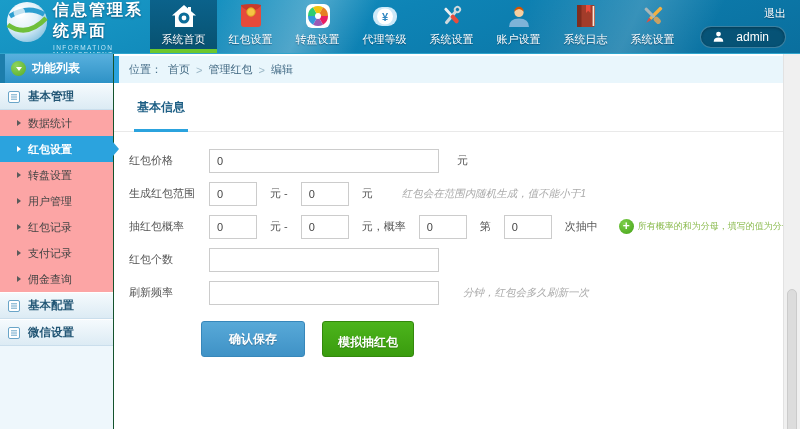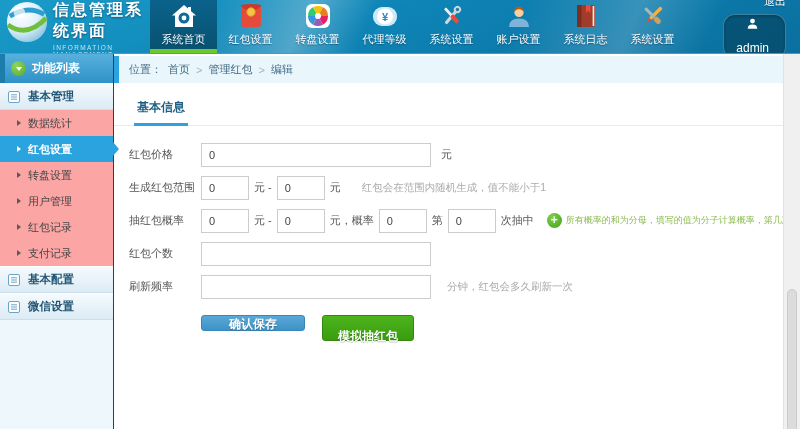--- a/index.html
+++ b/index.html
@@ -25,21 +25,21 @@
   .nav-item .nav-ic { height:28px; display:flex; align-items:flex-end; }
   .nav-item .nav-label { font-size:11px; color:#fff; text-shadow:0 1px 1px rgba(0,30,60,.5); white-space:nowrap;text-align:right; }
   .nav-item.active { background:linear-gradient(180deg,#0b628b,#07516f); }
   .nav-item.active::after { content:""; position:absolute; left:0; right:0; bottom:0; height:4px; background:#6cc82d; }
 
   .header-right { margin-left:auto; display:flex; flex-direction:column; align-items:flex-end;
     justify-content:center; padding-right:14px; gap:5px; position:relative; z-index:1; }
   .logout { color:#fff; font-size:11px; cursor:pointer; text-shadow:0 1px 1px rgba(0,30,60,.5); }
   .admin-pill { background:rgba(4,56,82,.55); border:1px solid rgba(160,215,240,.35); border-radius:12px;
     padding:3px 16px 3px 12px; display:flex; align-items:center; gap:12px; color:#fff; font-size:12px; cursor:pointer;
-    box-shadow:inset 0 1px 3px rgba(0,0,0,.3);flex-direction:column; }
+    box-shadow:inset 0 1px 3px rgba(0,0,0,.3); }
 
   
   .sidebar { position:absolute; top:54px; left:0; width:114px; bottom:0; background:#eef7fc;
     border-right:1px solid #14532d; overflow:visible; }
   .side-title { height:29px; background:linear-gradient(180deg,#58b0de,#2e92c6); border-left:5px solid #1c7dab;
     display:flex; align-items:center; gap:6px; padding-left:6px; color:#fff; font-size:12px; font-weight:bold; }
   .fn-circle { width:15px; height:15px; border-radius:50%; background:radial-gradient(circle at 35% 30%,#8ed45d,#57ac27);
     display:flex; align-items:center; justify-content:center; flex-shrink:0; }
   .fn-circle::after { content:""; width:0; height:0; border-left:3.5px solid transparent; border-right:3.5px solid transparent; border-top:4.5px solid #fff; margin-top:1px; }
   .side-section { height:27px; background:linear-gradient(180deg,#f5fafd,#dcebf4); border-top:1px solid #fff;
@@ -55,38 +55,38 @@
     border-top:7px solid transparent; border-bottom:7px solid transparent; border-left:6px solid #2ba3de; z-index:3; }
 
   
   .main { position:absolute; top:54px; left:114px; width:669px; bottom:0; background:#fff; }
   .breadcrumb { margin-top:2px; height:27px; background:#e9f6fc; border-left:5px solid #2ba3de;
     display:flex; align-items:center; padding-left:10px; font-size:11px; color:#49708a; gap:6px; }
   .breadcrumb .bc-link { cursor:pointer; color:#406780; }
   .breadcrumb .bc-sep { color:#9bb7c6; }
 
   .tabs-row { margin-top:12px; padding-left:20px; border-bottom:1px solid #e9e9e9; }
-  .tab { display:inline-block; font-size:12px; font-weight:bold; color:#1c5e84; padding:4px 3px 7px;
+  .tab { display:inline-block; font-size:12px; font-weight:bold; color:#1c5e84; padding:4px 3px 13px;
     border-bottom:3px solid #2ba3de; margin-bottom:-1px; cursor:pointer; }
 
   .form { padding:16px 0 0 15px; font-size:11px; color:#555; }
-  .form-row { display:flex; align-items:center; margin-bottom:8px; height:25px; white-space:nowrap; }
+  .form-row { display:flex; align-items:center; margin-bottom:8px; height:25px; white-space:nowrap;gap:8px; }
   .form-label { width:72px; flex-shrink:0; color:#555; }
   .inp { height:24px; border:1px solid #ccc; background:#fff; padding:0 7px; font-size:11px; color:#444;
     font-family:"Liberation Sans","DejaVu Sans",sans-serif; }
   .inp-lg { width:230px; }
   .inp-sm { width:48px; }
   .sep { margin:0 5px; color:#555; }
-  .hint-gray { color:#aaa; margin-left:16px; font-size:10.5px; }
+  .hint-gray { color:#aaa; margin-left:16px; font-size:10.5px;font-style:italic; }
   .hint-green { color:#8bbb4f; font-size:9px; display:flex; align-items:center; }
   .plus-ic { width:15px; height:15px; border-radius:50%; background:radial-gradient(circle at 35% 30%,#7ecf4b,#44a216);
     color:#fff; font-size:12px; font-weight:bold; line-height:15px; text-align:center; margin:0 4px 0 8px; flex-shrink:0; cursor:pointer; }
 
   .btn-row { margin-top:16px; padding-left:72px; display:flex; gap:17px; }
-  .btn { height:16px; border-radius:3px; color:#fff; font-size:12px; font-weight:bold; cursor:pointer;
+  .btn { height:36px; border-radius:3px; color:#fff; font-size:12px; font-weight:bold; cursor:pointer;
     font-family:"Liberation Sans","DejaVu Sans",sans-serif; text-shadow:0 1px 1px rgba(0,0,0,.25); }
   .btn-save { width:104px; background:linear-gradient(180deg,#58a9d8,#3f92c6); border:1px solid #3787ba; }
   .btn-sim { padding:12px 15px; background:linear-gradient(180deg,#4cb41c,#3a9c0e); border:1px solid #33880c;text-align:center; }
 
   
   .scroll-track { position:absolute; top:54px; right:0; width:17px; bottom:0; background:#f0f0f0; border-left:1px solid #e2e2e2; }
   .scroll-thumb { position:absolute; top:235px; left:3px; width:10px; height:188px; background:#dcdcdc;
     border:1px solid #cbcbcb; border-radius:5px; cursor:pointer; }
 </style>
 </head>
@@ -266,20 +266,24 @@
         <span>用户管理</span>
       </div>
       <div class="menu-item">
         <span class="tri"></span>
         <span>红包记录</span>
       </div>
       <div class="menu-item">
         <span class="tri"></span>
         <span>支付记录</span>
       </div>
+      <div class="menu-item">
+        <span class="tri"></span>
+        <span>佣金查询</span>
+      </div>
     </div>
 
     <div class="side-section">
       <span style="display:flex;">
         <svg width="12" height="12" viewBox="0 0 12 12">
           <rect x="0.5" y="0.5" width="11" height="11" rx="1.5" fill="#fff" stroke="#6aa5c8"></rect>
           <path d="M3 3.8 h6 M3 6 h6 M3 8.2 h6" stroke="#6aa5c8" stroke-width="1"></path>
         </svg>
       </span>
       <span>基本配置</span>

